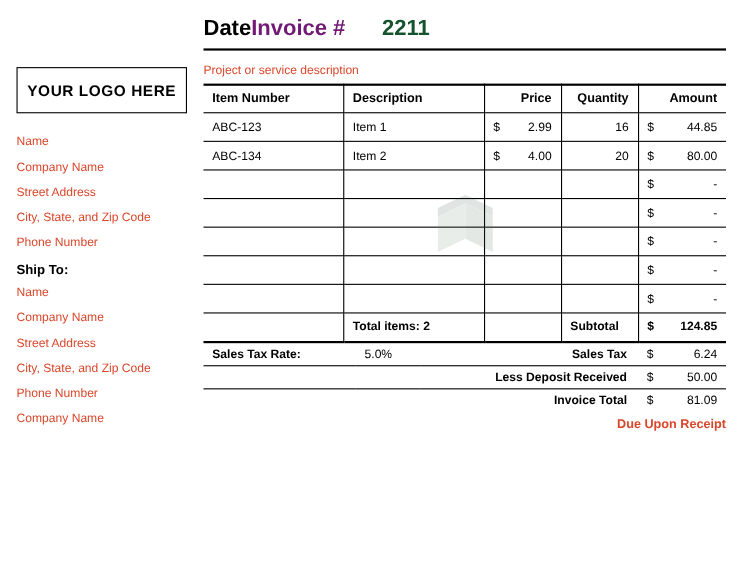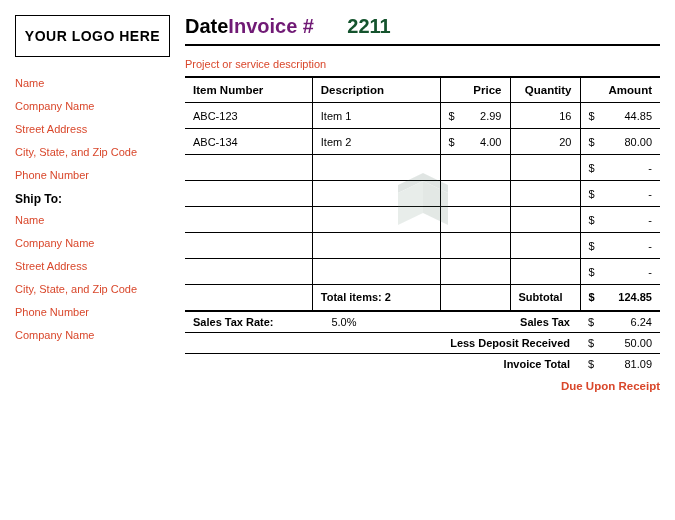--- a/index.html
+++ b/index.html
@@ -6,21 +6,21 @@
   body {
     margin: 0;
     padding: 15px;
     font-family: Arial, sans-serif;
     font-size: 12px;
     color: #000;
     width: 675px;
     background: #fff;
   }
   .page { display: flex; gap: 15px; }
-  .left-col { width: 155px; flex-shrink: 0; }
+  .left-col { width: 155px; flex-shrink: 0; margin-top: 46px; }
   .right-col { flex: 1; }
   .logo-box {
     border: 1px solid #000;
     height: 42px;
     display: flex;
     align-items: center;
     justify-content: center;
     font-weight: bold;
     font-size: 14px;
     letter-spacing: 0.5px;

